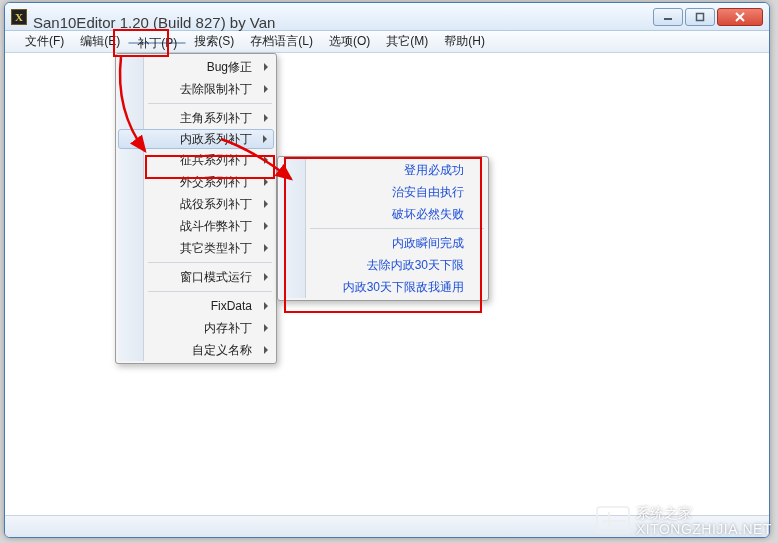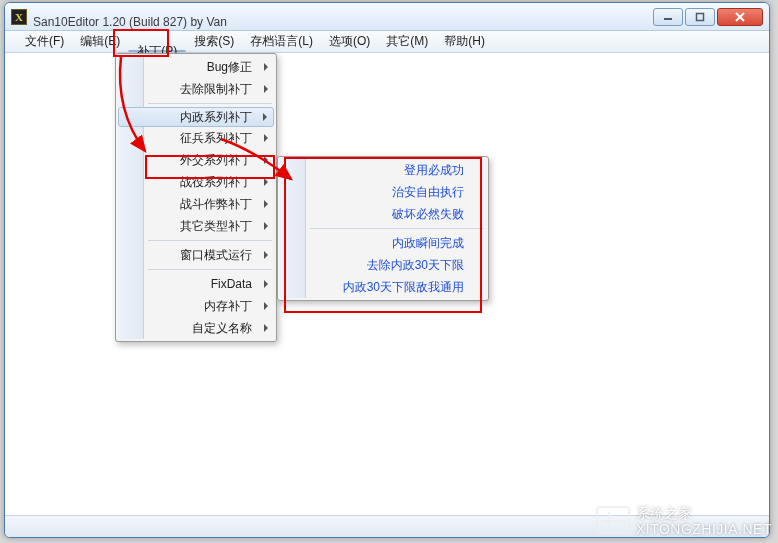--- a/index.html
+++ b/index.html
@@ -40,21 +40,21 @@
     border: 1px solid #6a5a20;
     display: flex;
     align-items: center;
     justify-content: center;
     color: #e2c95a;
     font-weight: bold;
     font-size: 11px;
     margin-right: 6px;
     font-family: serif;
   }
-  .title-text { color: #3a3a3a; font-size: 12px; flex: 1; margin-top: 11px; }
+  .title-text { color: #3a3a3a; font-size: 15px; flex: 1; margin-top: 11px; }
   .win-controls { display: flex; gap: 2px; }
   .win-btn {
     width: 30px; height: 18px;
     border: 1px solid #7a9bbf;
     border-radius: 3px;
     background: linear-gradient(#f0f6fc, #d1e2f3);
     display: flex; align-items: center; justify-content: center;
     font-size: 10px;
     color: #4a5a6a;
   }
@@ -79,21 +79,21 @@
     padding: 0 8px;
     display: flex;
     align-items: center;
     color: #222;
     cursor: default;
   }
   .menu-item.active {
     background: linear-gradient(#e8f0fa, #d0deee);
     border: 1px solid #9ab3d0;
     border-radius: 7px;
-    margin: 19px 0;
+    margin: 11px 0;
   }
 
   .client-area {
     position: absolute;
     top: 50px; left: 0; right: 0; bottom: 22px;
     background: #fff;
   }
 
   .statusbar {
     position: absolute;
@@ -250,20 +250,24 @@
     <div id="dd-main-body">
         <div class="dd-item">
           <span>Bug修正</span>
           <span class="submenu-arrow"></span>
         </div>
         <div class="dd-item">
           <span>去除限制补丁</span>
           <span class="submenu-arrow"></span>
         </div>
         <div class="dd-sep"></div>
+        <div class="dd-item">
+          <span>主角系列补丁</span>
+          <span class="submenu-arrow"></span>
+        </div>
         <div class="dd-item hover">
           <span>内政系列补丁</span>
           <span class="submenu-arrow"></span>
         </div>
         <div class="dd-item">
           <span>征兵系列补丁</span>
           <span class="submenu-arrow"></span>
         </div>
         <div class="dd-item">
           <span>外交系列补丁</span>

